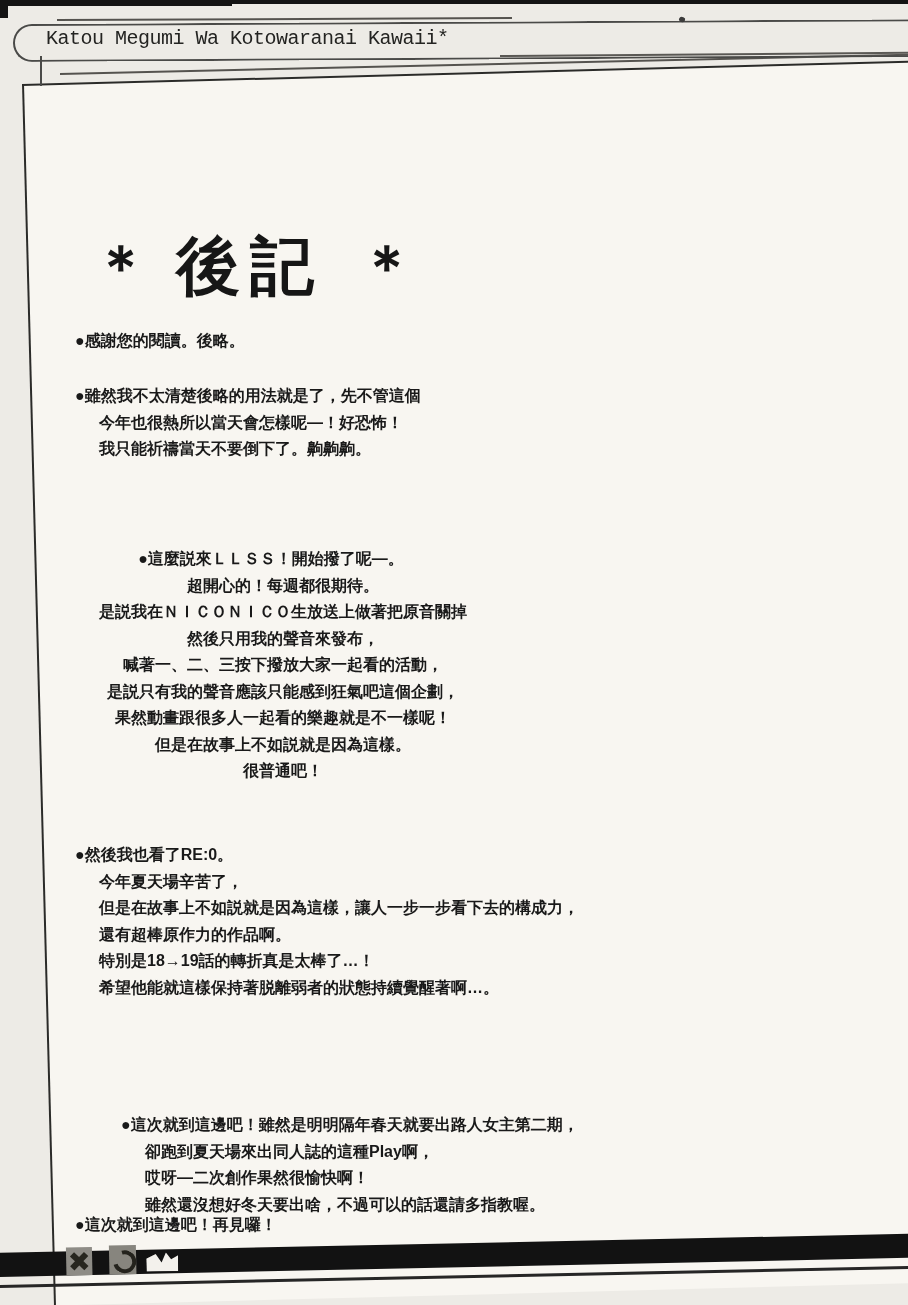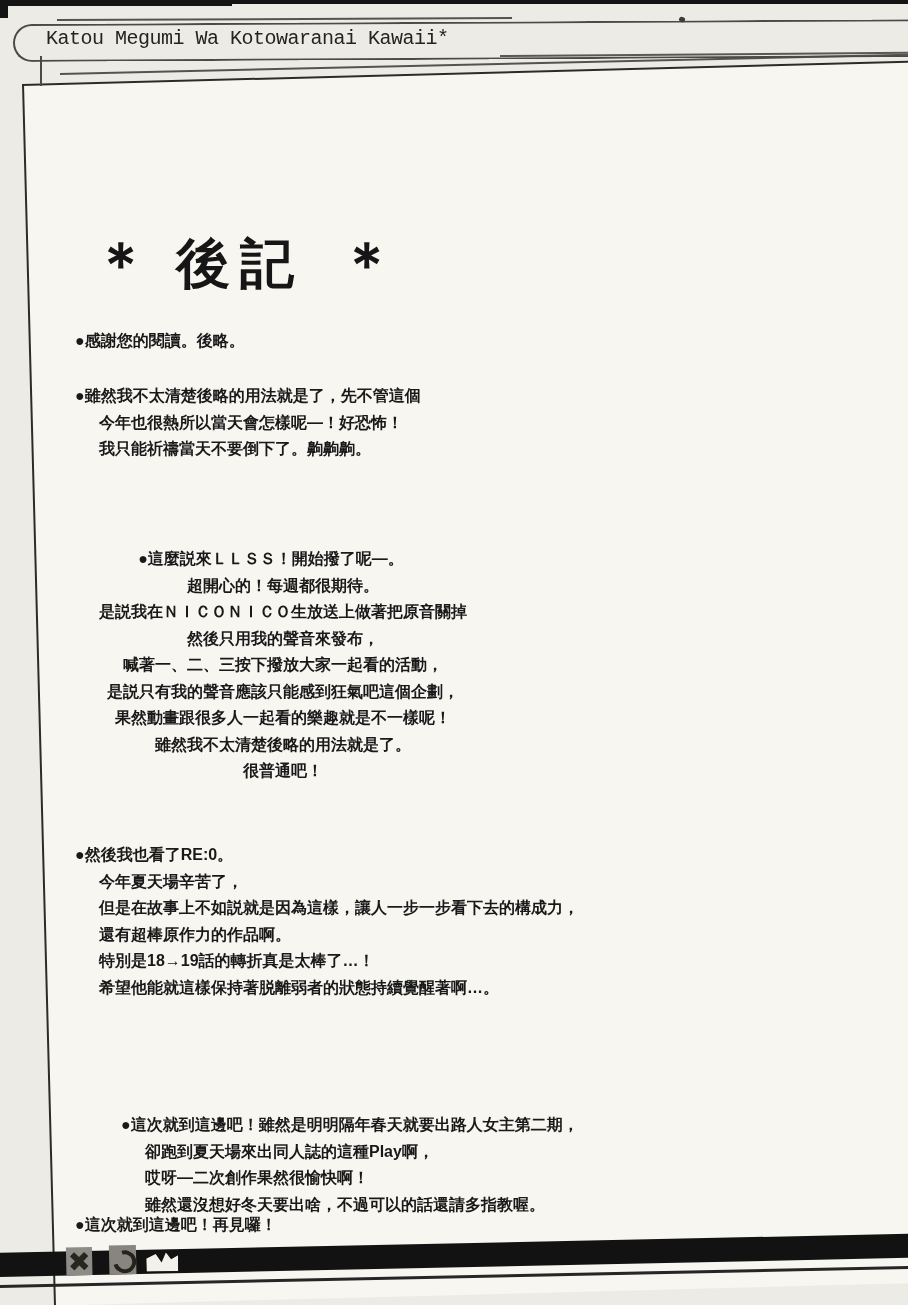--- a/index.html
+++ b/index.html
@@ -65,21 +65,21 @@
 
   
   .heading {
     position: absolute; left: 92px; top: 234px;
     display: flex; align-items: center;
     color: #161616; font-weight: bold; white-space: nowrap; z-index: 6;
   }
   .heading .star { font-size: 58px; line-height: 1; }
   .heading .star.left  { margin-right: 26px; }
   .heading .star.right { margin-left: 34px; }
-  .heading .word { font-size: 54px; line-height: 1; letter-spacing: 10px; }
+  .heading .word { font-size: 64px; line-height: 1; letter-spacing: 10px; }
 
   .para {
     position: absolute; left: 75px;
     padding-left: 24px;
     color: #191919;
     font-size: 16px; font-weight: bold; line-height: 26.5px;
     white-space: nowrap; z-index: 6;
     letter-spacing: 0px;
   }
   .para .line { height: 26.5px; }
@@ -165,21 +165,21 @@
 </div>
 
 <div class="para p3">
   <div class="line first">●這麼説來ＬＬＳＳ！開始撥了呢—。</div>
   <div class="line">超開心的！每週都很期待。</div>
   <div class="line">是説我在ＮＩＣＯＮＩＣＯ生放送上做著把原音關掉</div>
   <div class="line">然後只用我的聲音來發布，</div>
   <div class="line">喊著一、二、三按下撥放大家一起看的活動，</div>
   <div class="line">是説只有我的聲音應該只能感到狂氣吧這個企劃，</div>
   <div class="line">果然動畫跟很多人一起看的樂趣就是不一樣呢！</div>
-  <div class="line">雖然我不太清楚後略的用法就是了。</div>
+  <div class="line">但是在故事上不如説就是因為這樣。</div>
   <div class="line">很普通吧！</div>
 </div>
 
 <div class="para p4">
   <div class="line first">●然後我也看了RE:0。</div>
   <div class="line">今年夏天場辛苦了，</div>
   <div class="line">但是在故事上不如説就是因為這樣，讓人一步一步看下去的構成力，</div>
   <div class="line">還有超棒原作力的作品啊。</div>
   <div class="line">特別是18→19話的轉折真是太棒了…！</div>
   <div class="line">希望他能就這樣保持著脱離弱者的狀態持續覺醒著啊…。</div>

